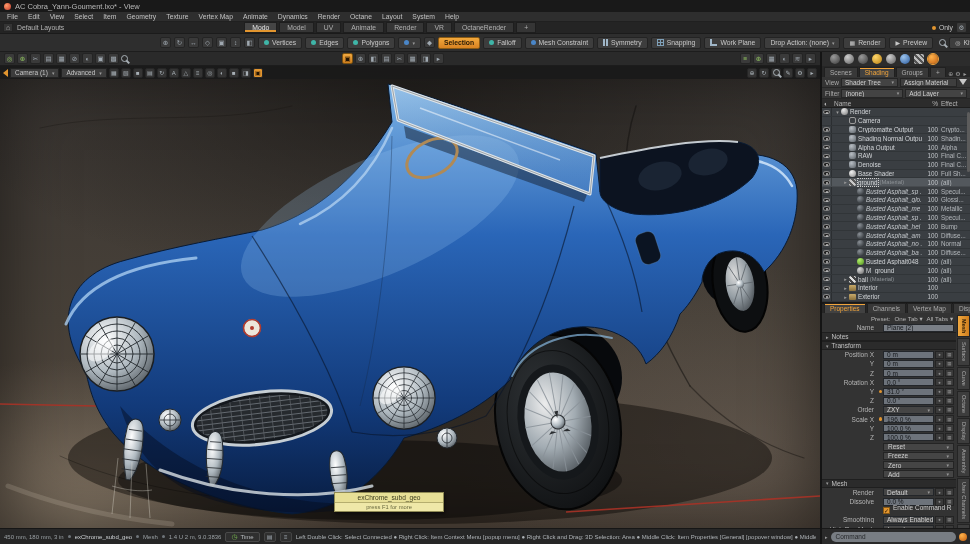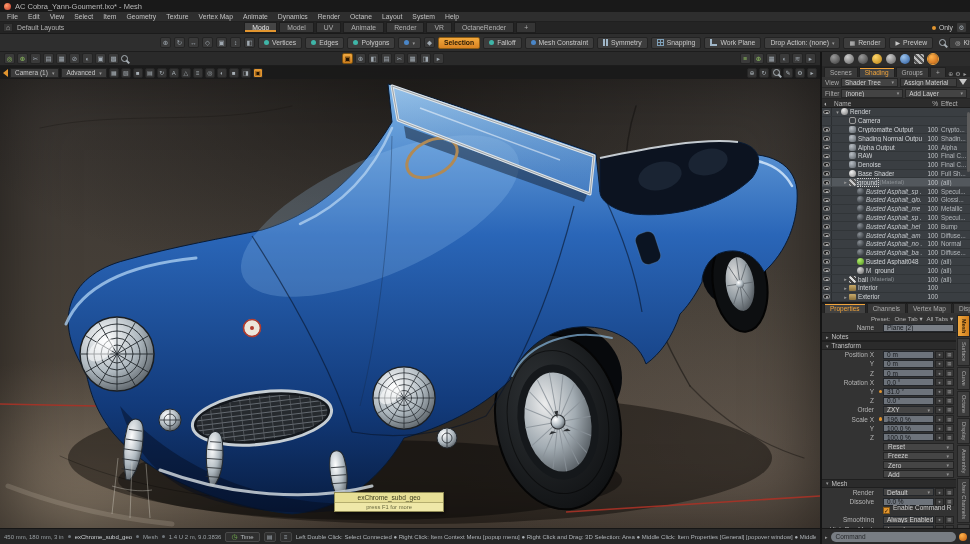--- a/index.html
+++ b/index.html
@@ -162,21 +162,21 @@
     display:flex;align-items:center;padding:0 5px;}
   .cmdorb{width:8px;height:8px;border-radius:50%;background:radial-gradient(circle at 35% 30%,#ffb24a,#c05c10);flex:none;}
 </style>
 </head>
 <body>
 
 <div class="app">
 
   <div class="titlebar">
     <span class="logo"></span>
-    <span>AC Cobra_Yann-Goument.lxo* - Mesh</span>
+    <span>AC Cobra_Yann-Goument.lxo* - View</span>
   </div>
 
   <div class="menubar" id="menubar">
       <span class="mi">File</span>
       <span class="mi">Edit</span>
       <span class="mi">View</span>
       <span class="mi">Select</span>
       <span class="mi">Item</span>
       <span class="mi">Geometry</span>
       <span class="mi">Texture</span>

